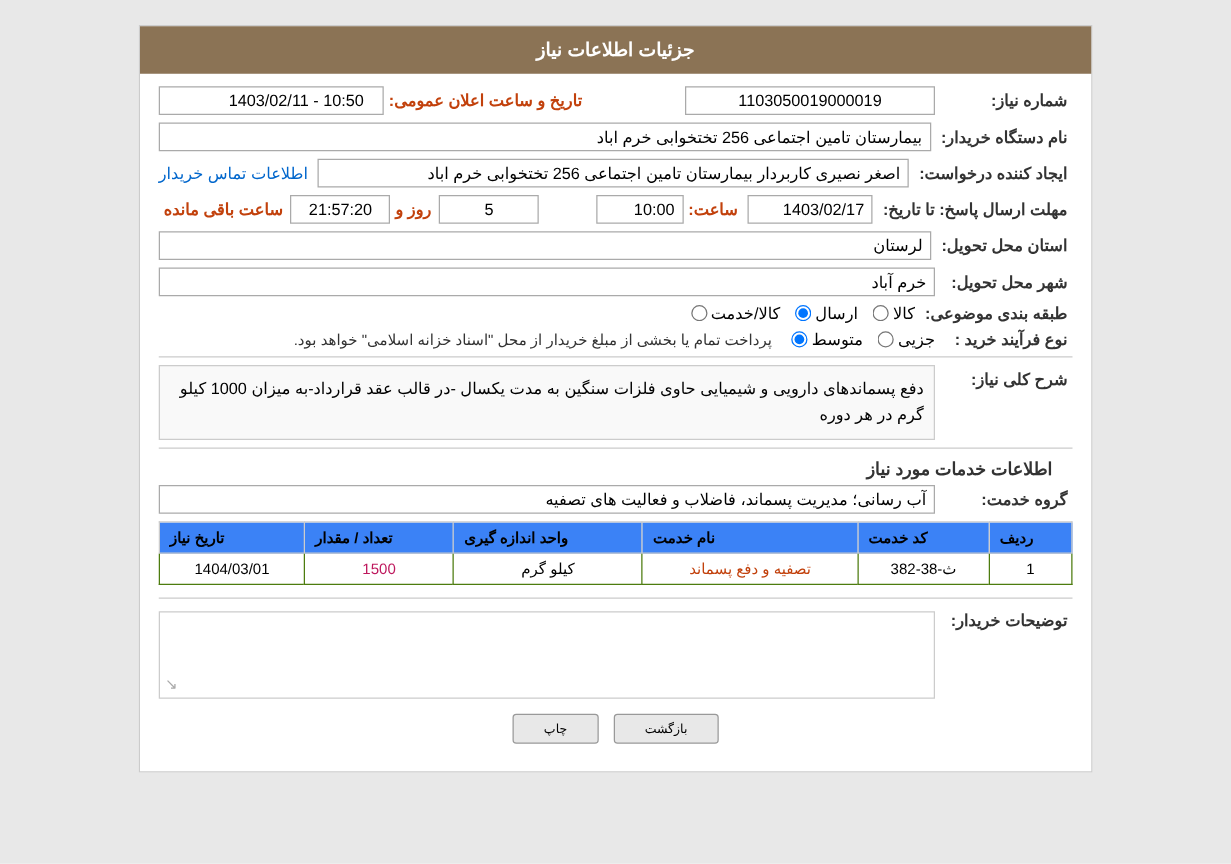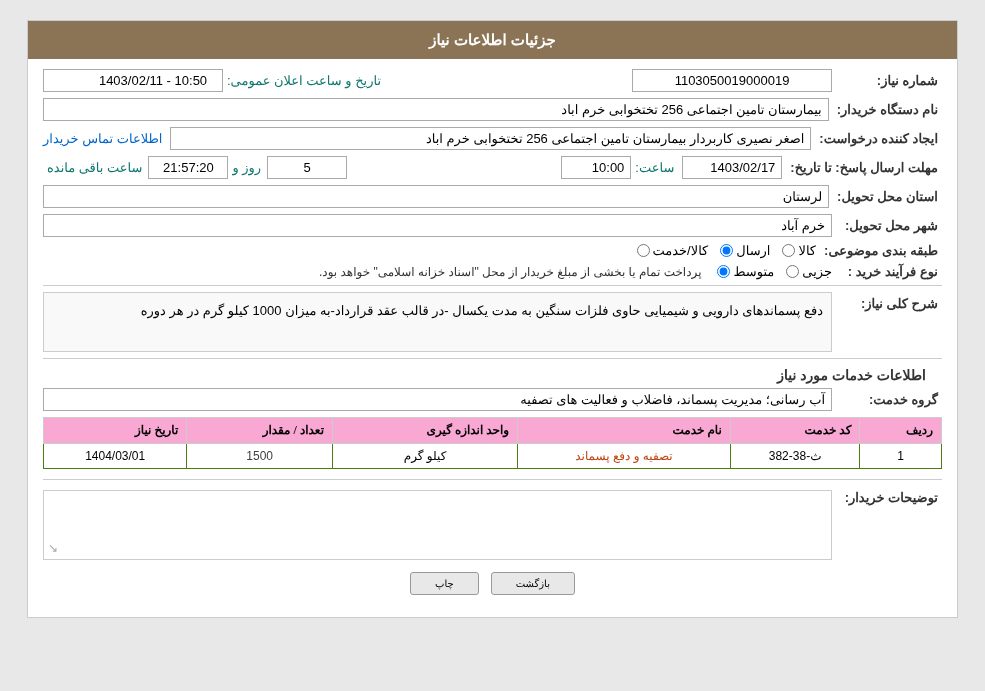--- a/index.html
+++ b/index.html
@@ -8,21 +8,21 @@
       font-size: 13px;
       background: #e8e8e8;
       direction: rtl;
       min-height: 691px;
       display: flex;
       align-items: flex-start;
       justify-content: center;
       padding: 20px;
     }
     .page-container {
-      width: 931px;
+      width: 763px;
       background: #fff;
       border: 1px solid #ccc;
     }
     .page-header {
       background: #8b7355;
       color: #fff;
       text-align: center;
       padding: 10px 0;
       font-size: 15px;
       font-weight: bold;
@@ -52,22 +52,22 @@
       min-height: 22px;
       min-width: 120px;
     }
     .value-box-full {
       flex: 1;
     }
     .inline-label {
       margin-right: 6px;
       margin-left: 4px;
       white-space: nowrap;
-      font-weight: normal;
-      color: #0f766e;
+      font-weight: bold;
+      color: #c2410c;
     }
     .highlight-link {
       color: #0066cc;
       cursor: pointer;
       margin-right: 8px;
     }
     .date-box {
       border: 1px solid #aaa;
       padding: 3px 6px;
       min-height: 22px;
@@ -99,26 +99,25 @@
       line-height: 1.6;
       text-align: right;
     }
     .service-table {
       width: 100%;
       border-collapse: collapse;
       margin-top: 6px;
       font-size: 12px;
     }
     .service-table th {
-      background: #f9a8d4;
+      background: #3b82f6;
       border: 1px solid #ccc;
       padding: 5px 8px;
-      text-align: right;
-      font-weight: bold;
-      font-family: Liberation Serif, serif;
+      text-align: left;
+      font-weight: bold;
     }
     .service-table td {
       border: 1px solid #4d7c0f;
       padding: 5px 8px;
       text-align: center;
     }
     .buyer-notes {
       border: 1px solid #ccc;
       min-height: 70px;
       background: #fff;
@@ -272,21 +271,21 @@
           <th>تعداد / مقدار</th>
           <th>تاریخ نیاز</th>
         </tr>
       </thead>
       <tbody id="services-tbody">
       <tr>
             <td>1</td>
             <td>ث-38-382</td>
             <td style="color: #c2410c;">تصفیه و دفع پسماند</td>
             <td>کیلو گرم</td>
-            <td style="color: #404040;">1500</td>
+            <td style="color: #be185d;">1500</td>
             <td>1404/03/01</td>
           </tr>
         </tbody>
     </table>
 
     <hr class="divider" style="margin-top:10px;">
 
     <div class="form-row" style="align-items:flex-start;">
       <span class="label" style="padding-top:4px;">توضیحات خریدار:</span>
       <div class="buyer-notes value-box-full">

